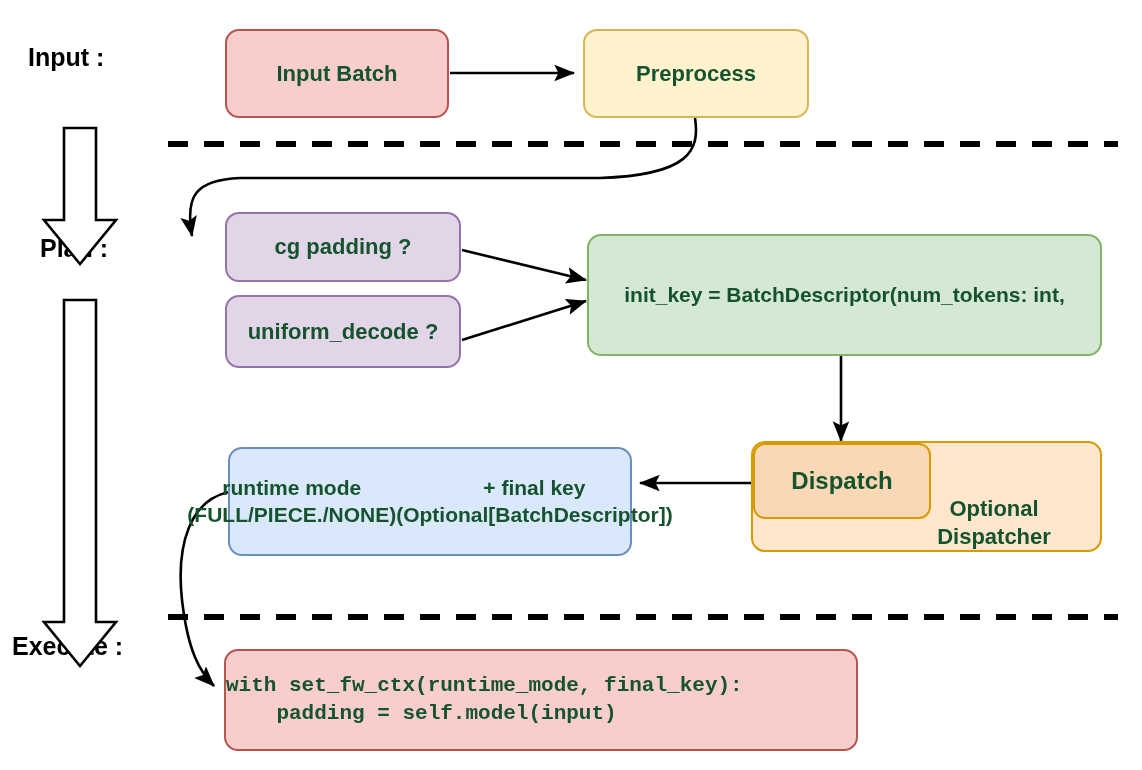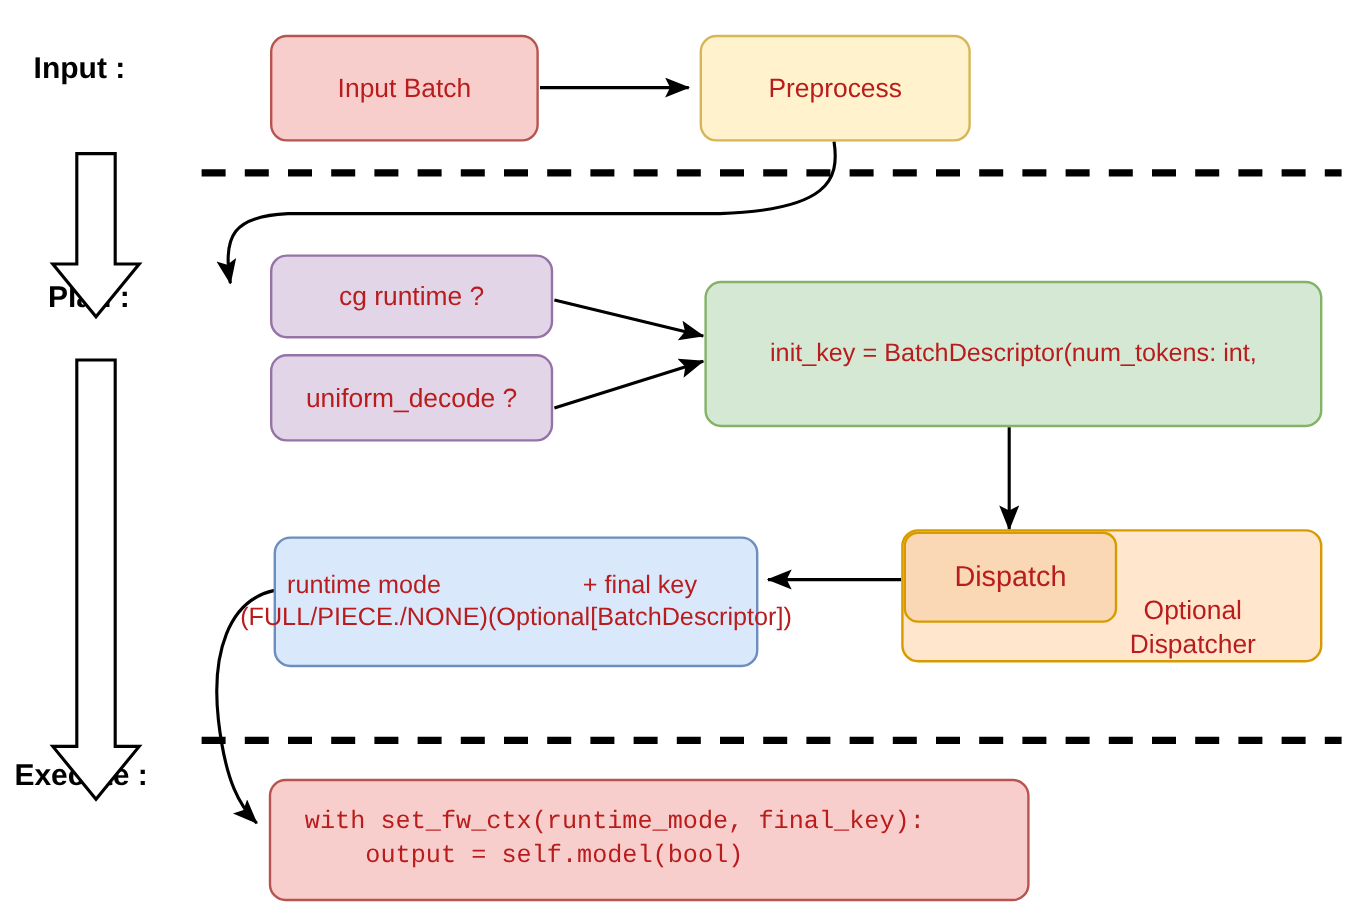--- a/index.html
+++ b/index.html
@@ -33,29 +33,30 @@
     display: flex;
     align-items: center;
     justify-content: center;
     text-align: center;
     border-radius: 14px;
     border-width: 2px;
     border-style: solid;
     font-family: "Liberation Sans", sans-serif;
     font-size: 22px;
     line-height: 1.25;
-    color: #b91c1c;
+    color: #14532d;
+    font-weight: bold;
   }
   .node.code {
     font-family: "Liberation Mono", "DejaVu Sans Mono", monospace;
     font-size: 21px;
     justify-content: flex-start;
     text-align: right;
     white-space: pre;
-    padding-left: 28px;
+    padding-left: 0;
     line-height: 1.35;
   }
   .node.small {
     font-size: 21px;
   }
   .node.tiny {
     font-size: 24px;
   }
   svg.overlay {
     position: absolute;
@@ -117,21 +118,21 @@
     <span>Input Batch</span>
   </div>
 
   <div class="node" style="left:583px; top:29px; width:226px; height:89px;
               background:#fff2cc; border-color:#d6b656;align-items:center;">
     <span>Preprocess</span>
   </div>
 
   <div class="node" style="left:225px; top:212px; width:236px; height:70px;
               background:#e1d5e7; border-color:#9673a6;">
-    <span>cg runtime ?</span>
+    <span>cg padding ?</span>
   </div>
 
   <div class="node" style="left:225px; top:295px; width:236px; height:73px;
               background:#e1d5e7; border-color:#9673a6;">
     <span>uniform_decode ?</span>
   </div>
 
   <div class="node small" style="left:587px; top:234px; width:515px; height:122px;
               background:#d5e8d4; border-color:#82b366; flex-direction:column;gap:33px;">
     <span>init_key = BatchDescriptor(num_tokens: int,</span>
@@ -153,16 +154,16 @@
   <div class="node small" style="left:228px; top:447px; width:404px; height:109px;
               background:#dae8fc; border-color:#6c8ebf; flex-direction:row;">
     <span>runtime mode (FULL/PIECE./NONE)</span>
     <span>+ final key (Optional[BatchDescriptor])</span>
   </div>
 
   <div class="node code" style="left:224px; top:649px; width:634px; height:102px;
               background:#f8cecc; border-color:#b85450; flex-direction:column;
               align-items:flex-start; justify-content:center;">
     <span>with set_fw_ctx(runtime_mode, final_key):</span>
-    <span>    output = self.model(bool)</span>
+    <span>    padding = self.model(input)</span>
   </div>
 
 </div>
 
 </body></html>

